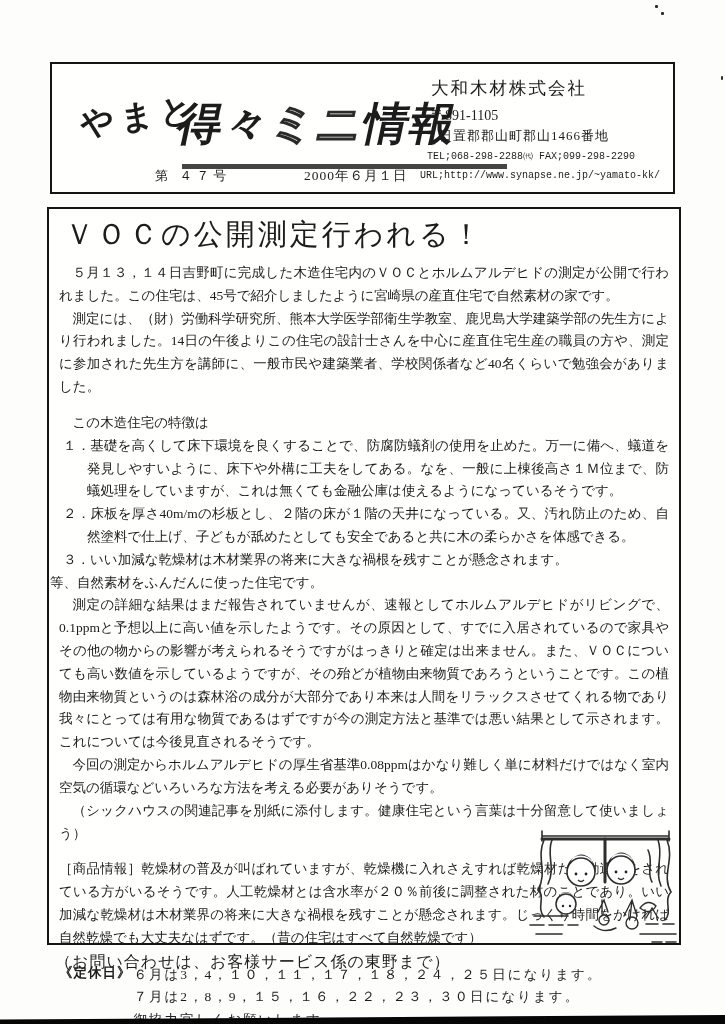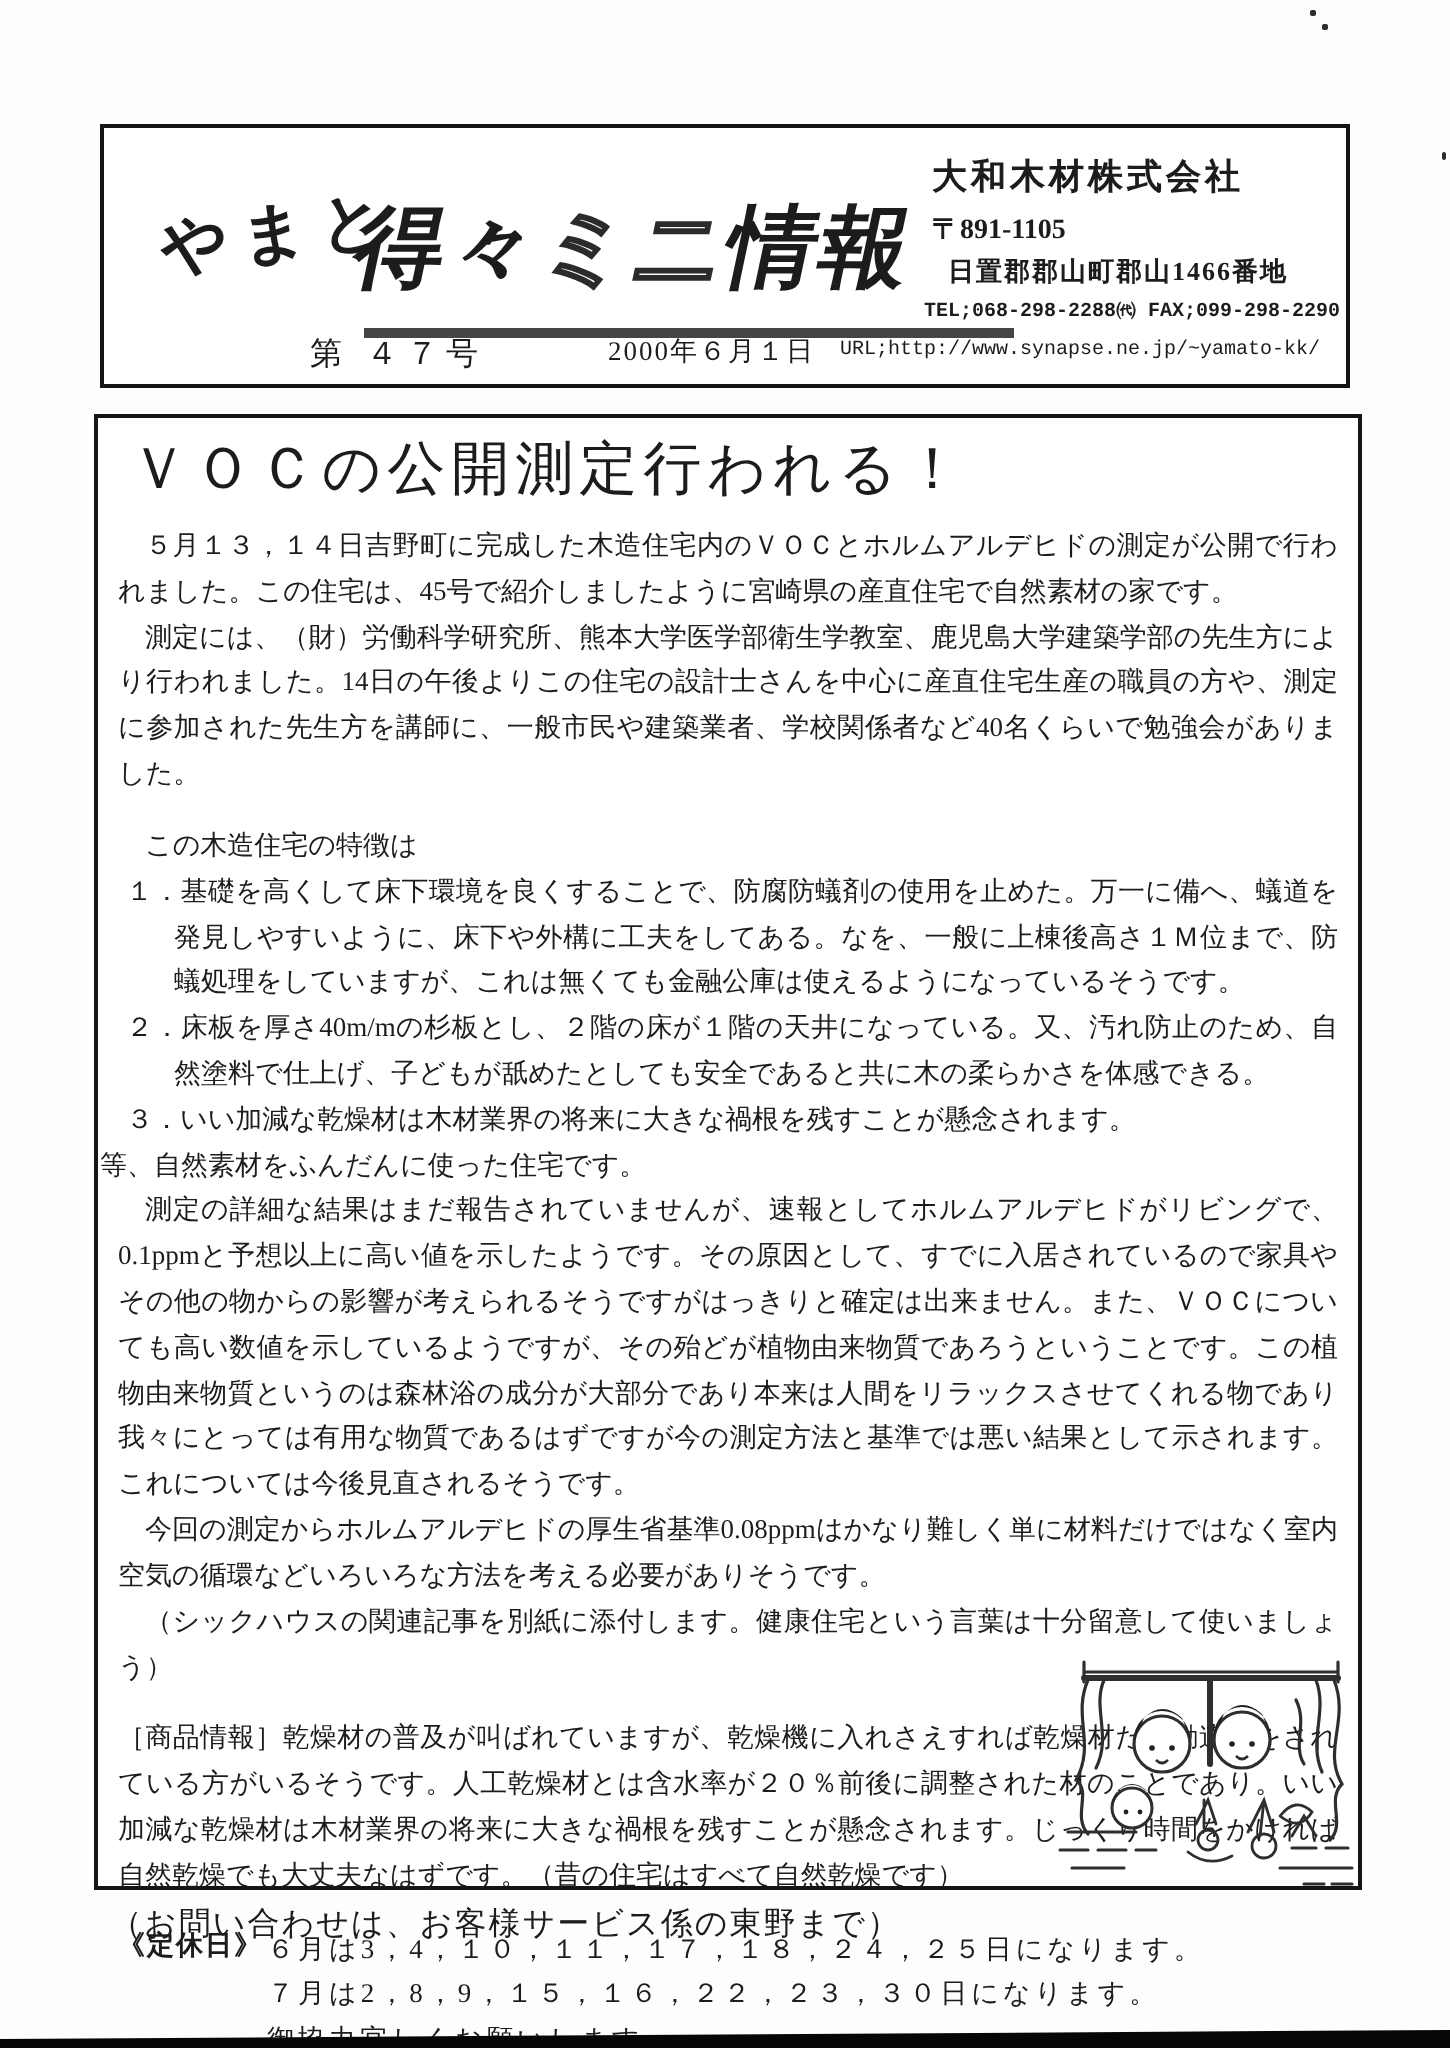--- a/index.html
+++ b/index.html
@@ -33,29 +33,29 @@
     transform: skewX(-12deg); white-space: nowrap;
   }
   .masthead-title .hollow {
     color: #f8f8f6;
     -webkit-text-stroke: 1.5px #2b2b2b;
   }
   .title-underline {
     position: absolute; left: 130px; top: 100px;
     width: 325px; height: 5px; background: #454545;
   }
-  .company-block { position: absolute; left: 414px; top: 14px; line-height: 1.25; font-weight: bold; }
+  .company-block { position: absolute; left: 379px; top: 14px; line-height: 1.25; }
   .company-name { font-size: 17.5px; letter-spacing: 2px; }
   .company-postal { font-size: 14px; margin-top: 7px; }
   .company-address { font-size: 13px; margin-top: 4px; margin-left: 8px; letter-spacing: 1px; }
   .company-telfax {
     font-size: 10px; margin-top: 6px; margin-left: -4px;
     font-family: "Liberation Mono", "DejaVu Sans Mono", monospace;
   }
-  .issue-no { position: absolute; left: 103px; top: 103px; font-size: 16px; letter-spacing: 4px; }
+  .issue-no { position: absolute; left: 103px; top: 103px; font-size: 13px; letter-spacing: 4px; }
   .issue-date { position: absolute; left: 232px; top: 103px; font-size: 13.5px; letter-spacing: 1px; margin-left: 20px; }
   .issue-url {
     position: absolute; left: 368px; top: 106px; font-size: 10px;
     font-family: "Liberation Mono", "DejaVu Sans Mono", monospace;
   }
 
   
   .main-box {
     position: absolute;
     left: 47px; top: 207px;

